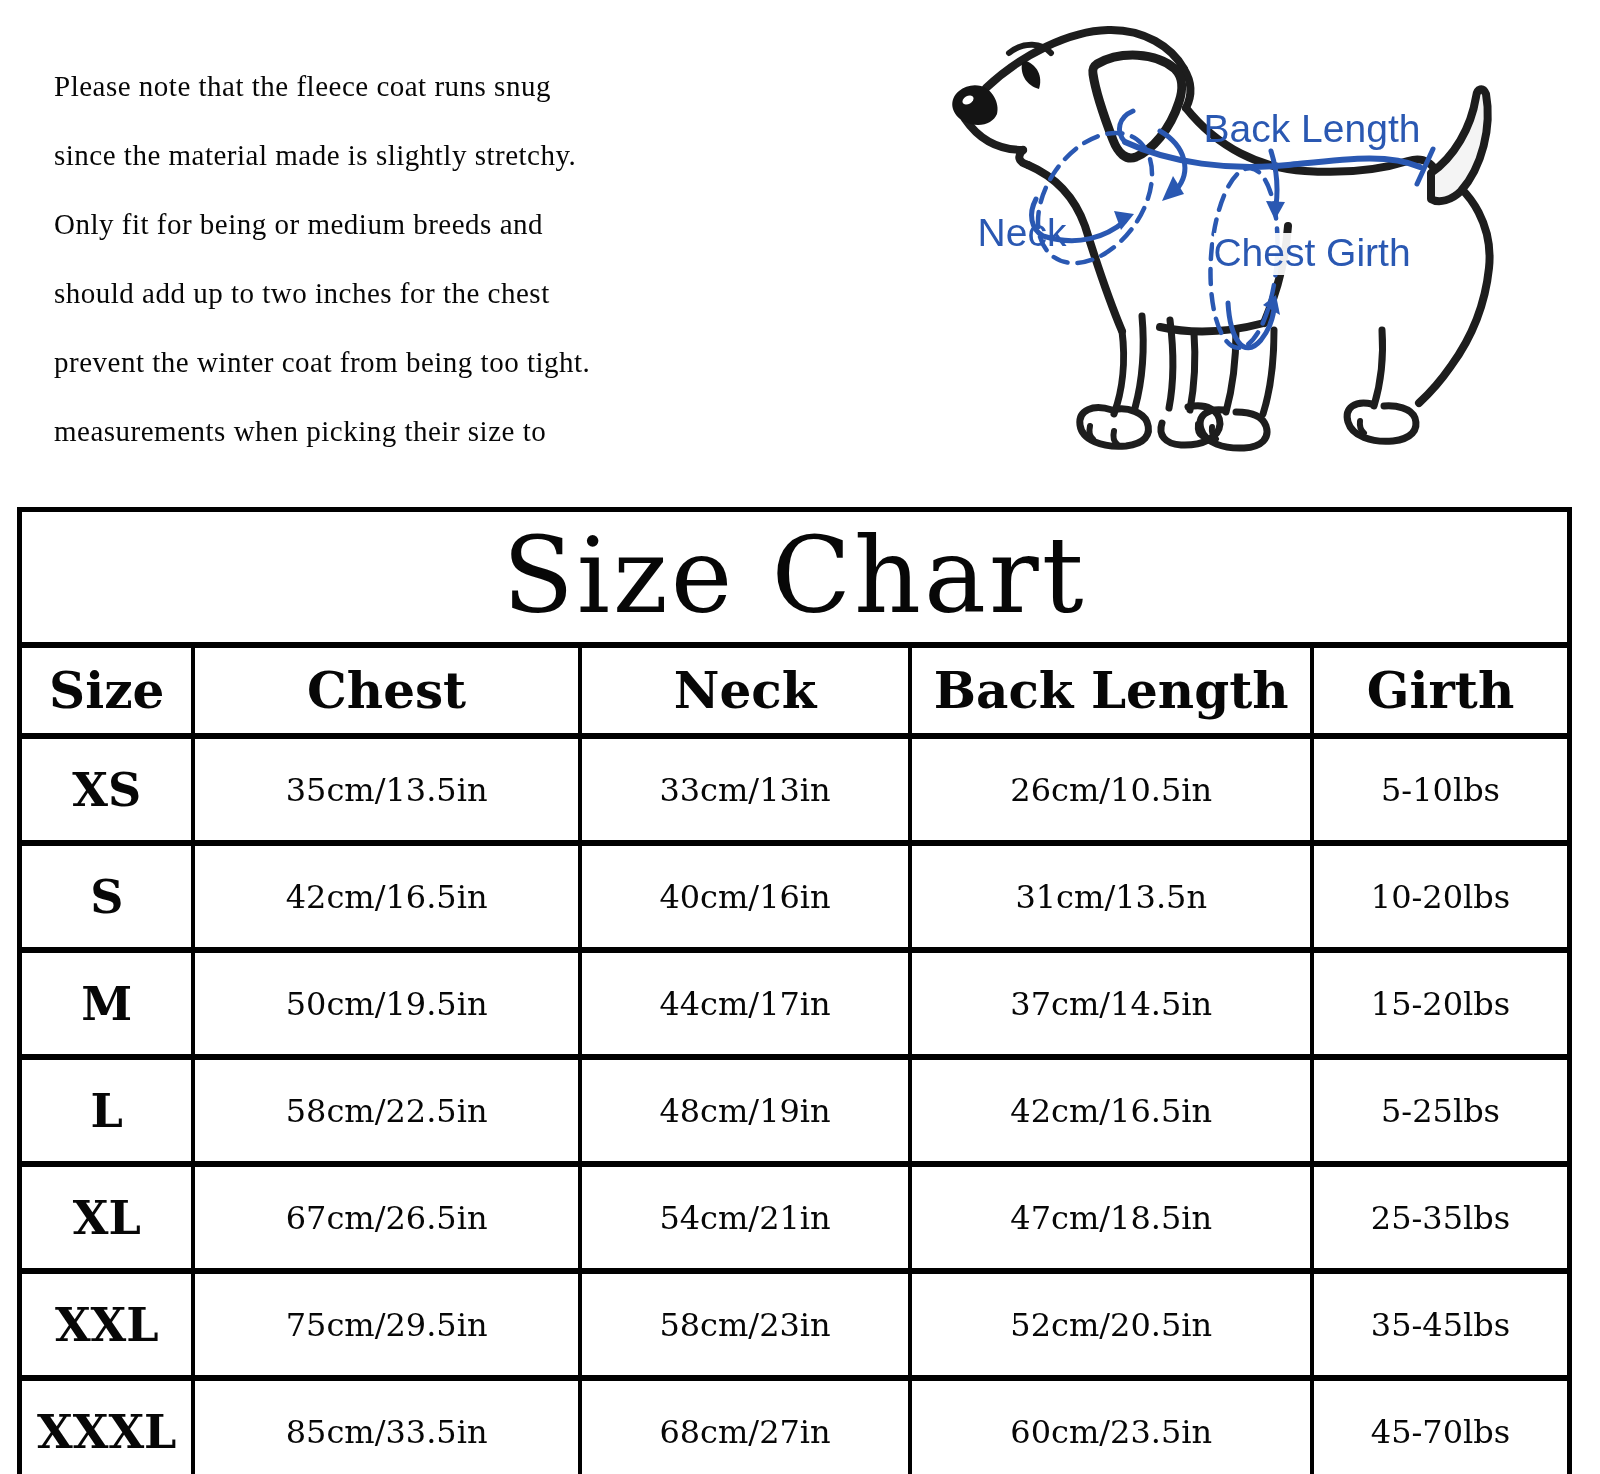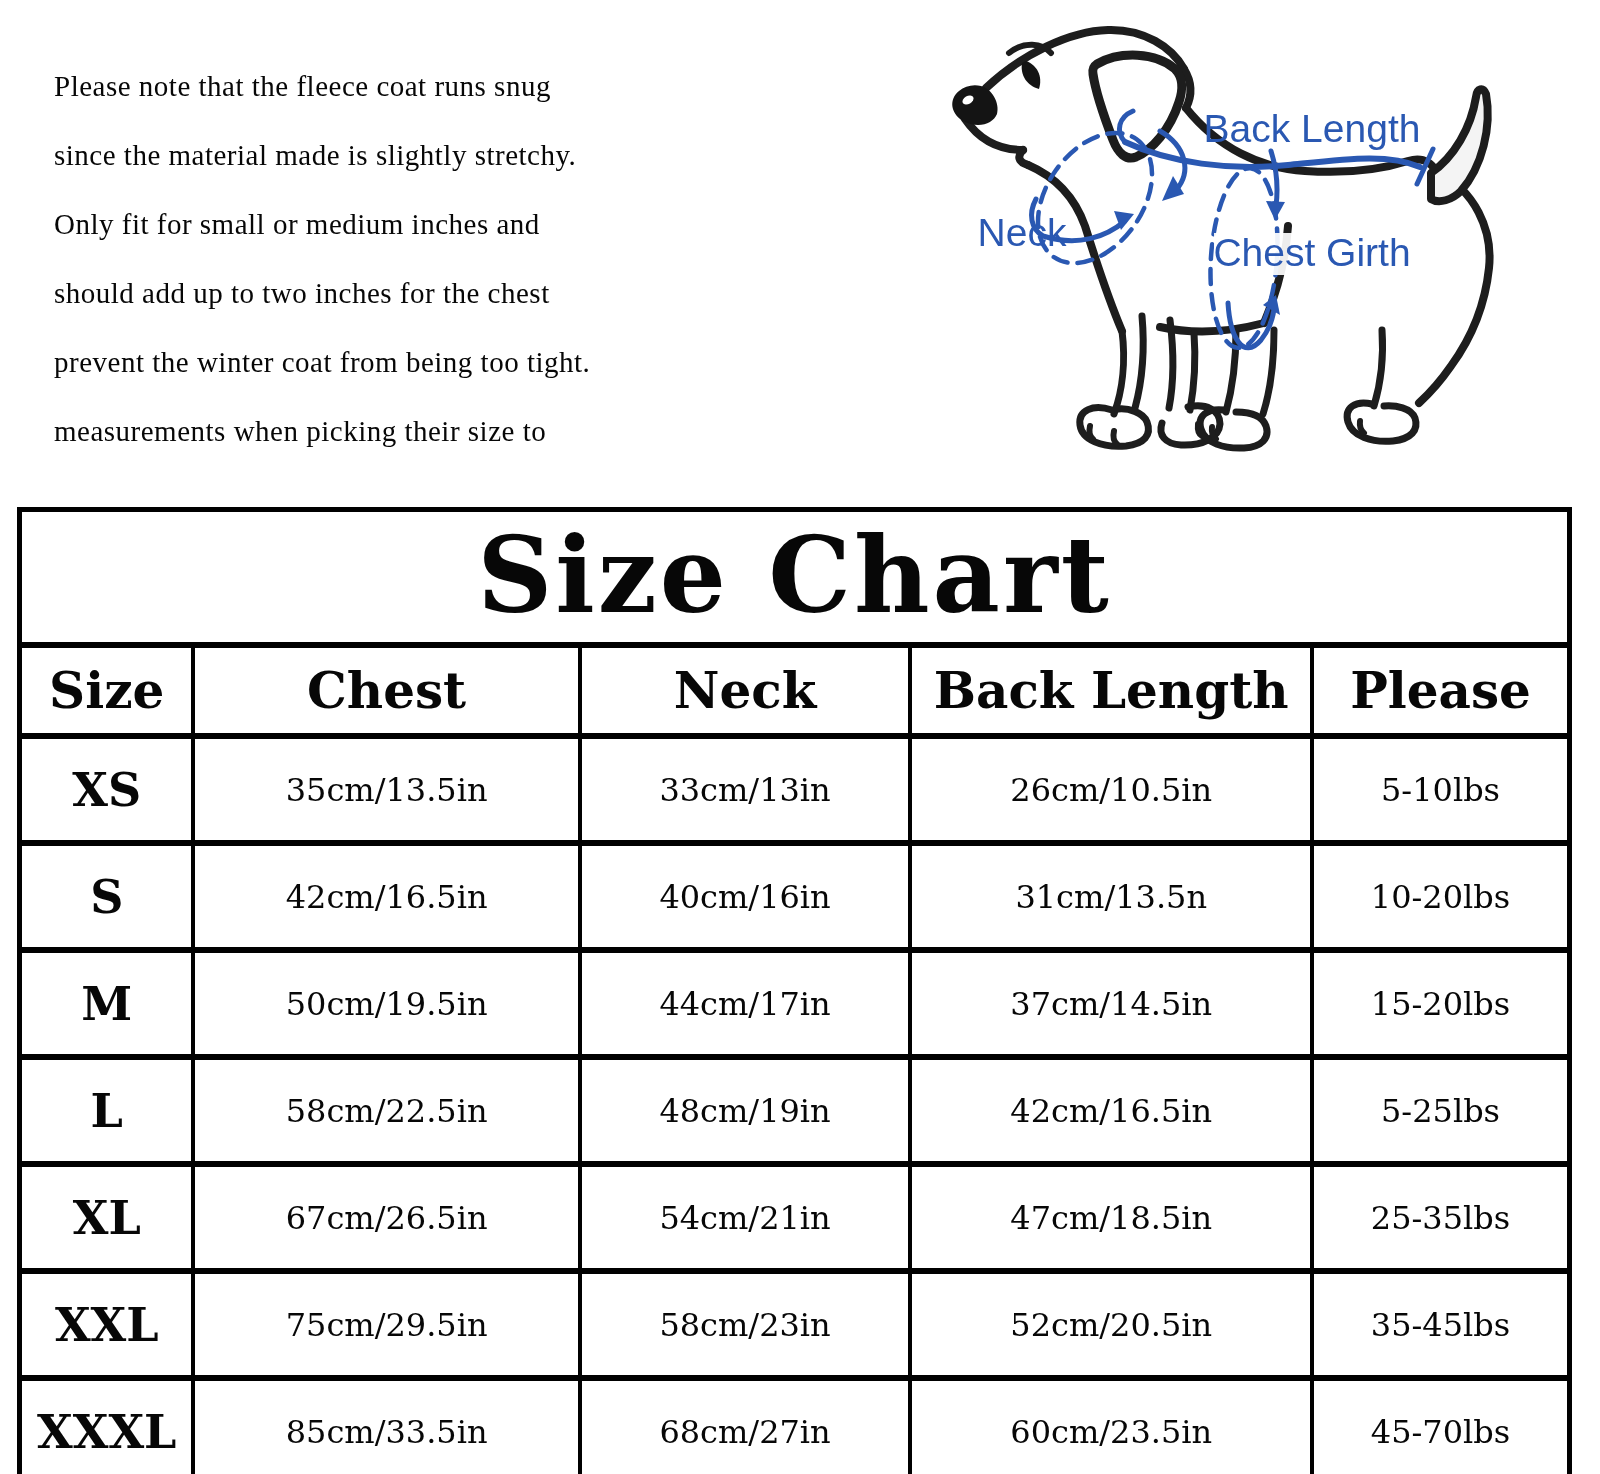--- a/index.html
+++ b/index.html
@@ -10,37 +10,37 @@
   .note{position:absolute;left:54px;top:52px;font-size:29px;letter-spacing:.5px;}
   .note .line{height:69px;line-height:69px;white-space:nowrap;}
 
   
   .dog{position:absolute;left:930px;top:0;width:660px;height:470px;}
 
   
   .chart{position:absolute;left:17px;top:507px;width:1555px;box-sizing:border-box;
          border:5px solid #000;background:#fff;}
   .chart-title{height:130px;line-height:128px;text-align:center;border-bottom:6px solid #000;
-               font-family:"DejaVu Serif", serif;font-weight:bold;font-size:104px;letter-spacing:3px;}
+               font-family:"DejaVu Serif", serif;font-weight:normal;font-size:104px;letter-spacing:3px;}
   table.sizes{width:100%;border-collapse:collapse;table-layout:fixed;
               font-family:"DejaVu Serif", serif;text-align:center;}
   table.sizes th{height:83px;font-size:50px;font-weight:bold;border-left:4px solid #000;}
   table.sizes td{height:99px;font-size:32px;border-left:4px solid #000;border-top:6px solid #000;}
   table.sizes th:first-child, table.sizes td:first-child{border-left:none;}
   table.sizes td.size-label{font-weight:bold;font-size:46px;}
 </style>
 </head>
 <body>
 
 <div class="page">
 
   <div class="note">
     <div class="line">Please note that the fleece coat runs snug</div>
     <div class="line">since the material made is slightly stretchy.</div>
-    <div class="line">Only fit for small or medium inches and</div>
+    <div class="line">Only fit for being or medium breeds and</div>
     <div class="line">should add up to two inches for the chest</div>
     <div class="line">prevent the winter coat from being too tight.</div>
     <div class="line">measurements when picking their size to</div>
   </div>
 
   <svg class="dog" viewBox="0 0 660 470" xmlns="http://www.w3.org/2000/svg">
 
     <g stroke="#1d1d1d" stroke-width="8" fill="none" stroke-linecap="round" stroke-linejoin="round">
       <path d="M 56,88 C 92,54 140,31 178,30 C 214,29 242,47 254,69"></path>
       <path d="M 254,69 C 262,82 262,96 256,108"></path>
@@ -109,21 +109,21 @@
           <col style="width:21.4%">
         <col style="width:26.0%">
           <col style="width:16.5%">
       </colgroup>
       <tbody>
           <tr>
         <th>Size</th>
         <th>Chest</th>
         <th>Neck</th>
         <th>Back Length</th>
-        <th>Please</th>
+        <th>Girth</th>
       </tr>
       <tr>
         <td class="size-label">XS</td>
         <td>35cm/13.5in</td>
         <td>33cm/13in</td>
         <td>26cm/10.5in</td>
         <td>5-10lbs</td>
       </tr>
       <tr>
         <td class="size-label">S</td>

